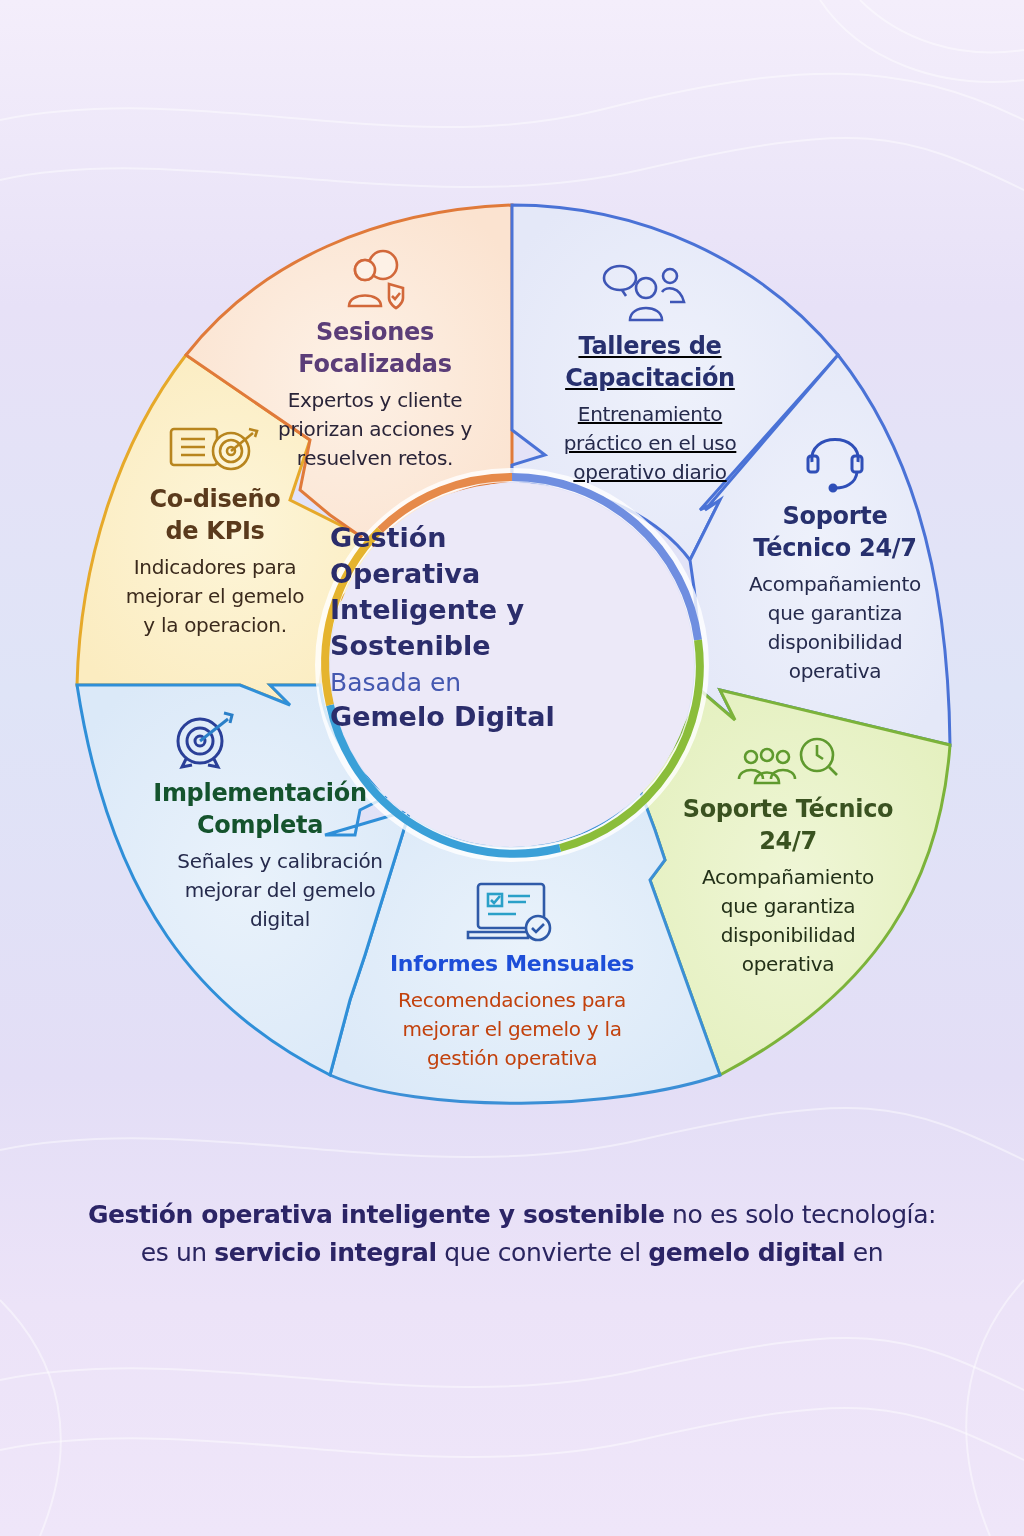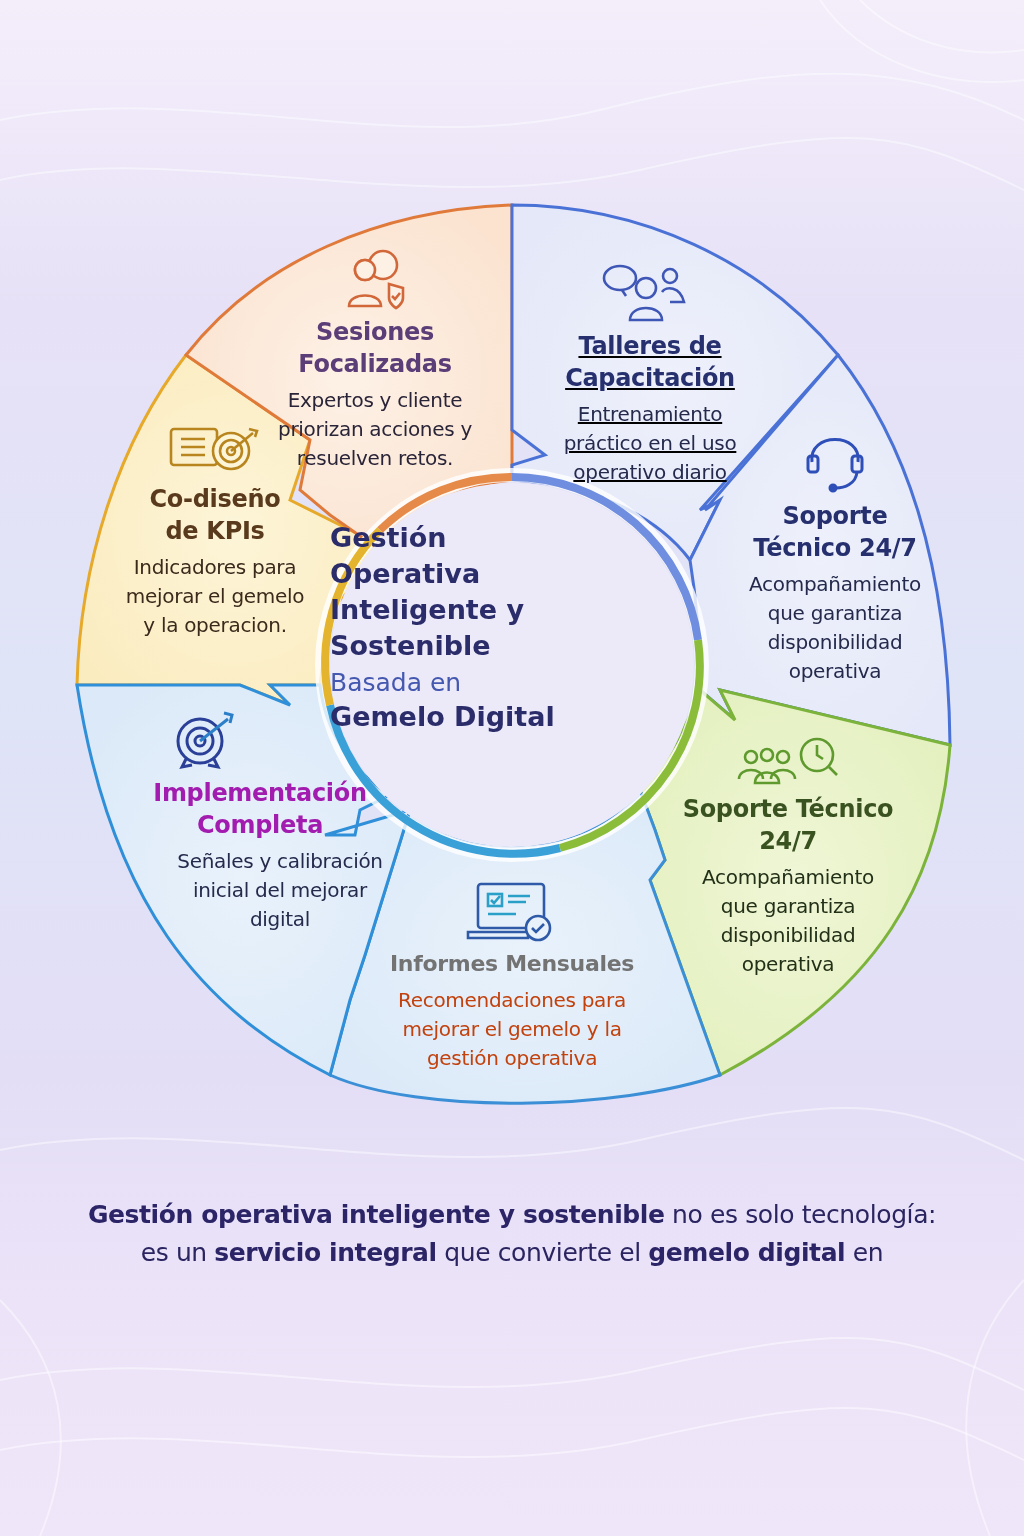--- a/index.html
+++ b/index.html
@@ -141,35 +141,35 @@
 <div class="seg-text" style="left:362px;top:880px;width:300px;">
   <svg class="icon" width="92" height="62" viewBox="0 0 92 62" fill="none" stroke="#2f5aa8" stroke-width="2.6">
     <rect x="12" y="4" width="66" height="44" rx="3"></rect>
     <rect x="22" y="14" width="14" height="12" stroke="#2aa0c8"></rect>
       <path d="M25 20 L28 23 L34 16" stroke="#2aa0c8"></path>
     <path d="M42 16 L64 16 M42 22 L60 22 M22 34 L50 34" stroke="#2aa0c8"></path>
     <path d="M2 52 L62 52 L62 58 L2 58 Z"></path>
     <circle cx="72" cy="48" r="12" fill="#e9f2fb"></circle>
       <path d="M66 48 L70 52 L78 44"></path>
   </svg>
-  <div class="seg-title" style="color:#737373;font-size:22px;"><span>Informes Mensuales</span></div>
+  <div class="seg-title" style="color:#1d4ed8;font-size:22px;"><span>Informes Mensuales</span></div>
   <div class="seg-desc" style="color:#c2410c;"><span>Recomendaciones para</span><br><span>mejorar el gemelo y la</span><br><span>gestión operativa</span></div>
 </div>
 
 <div class="seg-text" style="left:110px;top:705px;width:300px;">
   <svg class="icon" width="76" height="66" viewBox="0 0 76 66" fill="none" stroke="#2a3f98" stroke-width="3" style="margin-left:60px;">
     <circle cx="30" cy="36" r="22"></circle>
       <circle cx="30" cy="36" r="13"></circle>
       <circle cx="30" cy="36" r="5"></circle>
     <path d="M30 36 L58 14" stroke="#2a7fc8"></path>
       <path d="M54 8 L62 10 L60 18" stroke="#2a7fc8"></path>
     <path d="M16 54 L12 62 L22 60 M44 54 L48 62 L38 60"></path>
   </svg>
-  <div class="seg-title" style="color:#a21caf;"><span>Implementación</span><br><span>Completa</span></div>
-  <div class="seg-desc" style="color:#252a4c;padding-left:40px;"><span>Señales y calibración</span><br><span>inicial del mejorar</span><br><span>digital</span></div>
+  <div class="seg-title" style="color:#14532d;"><span>Implementación</span><br><span>Completa</span></div>
+  <div class="seg-desc" style="color:#252a4c;padding-left:40px;"><span>Señales y calibración</span><br><span>mejorar del gemelo</span><br><span>digital</span></div>
 </div>
 
 <div class="seg-text" style="left:95px;top:425px;width:240px;">
   <svg class="icon" width="96" height="52" viewBox="0 0 96 52" fill="none" stroke="#b8851e" stroke-width="2.6">
     <rect x="4" y="4" width="46" height="36" rx="3"></rect>
       <path d="M14 14 L38 14 M14 22 L38 22 M14 30 L38 30"></path>
     <circle cx="64" cy="26" r="18" fill="#fdf5d8"></circle>
       <circle cx="64" cy="26" r="11"></circle>
       <circle cx="64" cy="26" r="4"></circle>
     <path d="M64 26 L86 8"></path>

